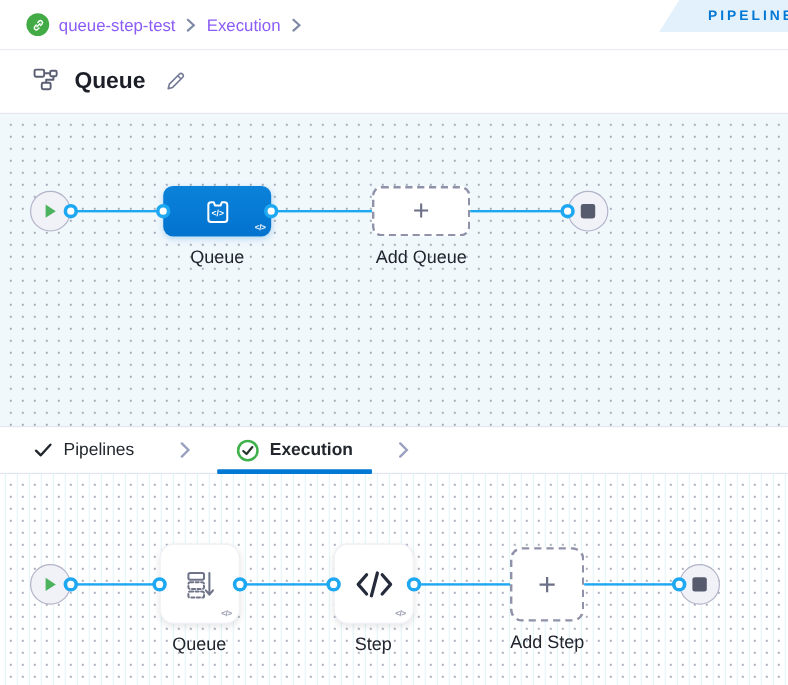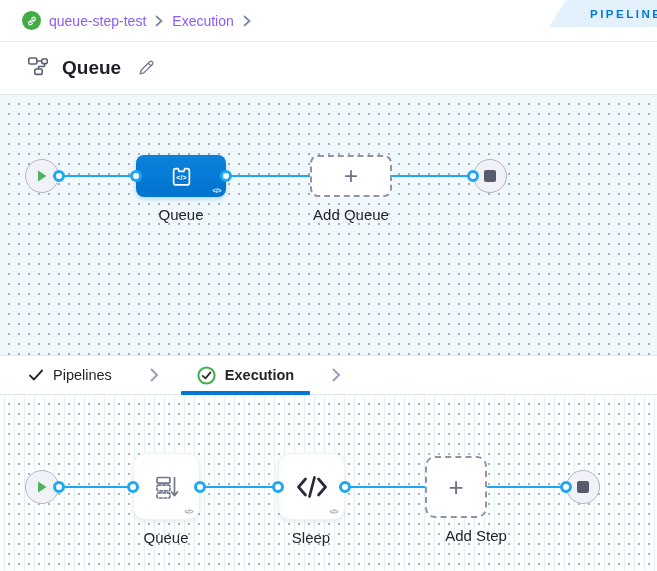--- a/index.html
+++ b/index.html
@@ -207,26 +207,26 @@
     <div class="step-card" style="left:278px; top:58px;">
       <svg width="34" height="26" viewBox="0 0 34 26" fill="none" stroke="#262b3b" stroke-width="2.7" stroke-linecap="round" stroke-linejoin="round">
         <path d="M10.5 5 L3.5 13 L10.5 21"></path>
         <path d="M23.5 5 L30.5 13 L23.5 21"></path>
         <path d="M19.5 3.5 L14.5 22.5"></path>
       </svg>
       <span class="corner-code on-card">&lt;/&gt;</span>
     </div>
     <div class="port" style="left:272px; top:86px;"></div>
     <div class="port" style="left:339px; top:86px;"></div>
-    <div class="node-label" style="left:241px; top:134px;">Sleep</div>
+    <div class="node-label" style="left:241px; top:134px;">Step</div>
 
     <button class="dashed-node dashed-step" style="left:425px; top:61px;">
       <span>+</span>
     </button>
-    <div class="node-label" style="left:386px; top:132px;margin-left:20px;">Add Step</div>
+    <div class="node-label" style="left:386px; top:132px;">Add Step</div>
 
     <div class="circle-node" style="left:566px; top:75px;">
       <span class="stop-sq"></span>
     </div>
     <div class="port" style="left:560px; top:86px;"></div>
   </div>
 
 </div>
 
 </body></html>

